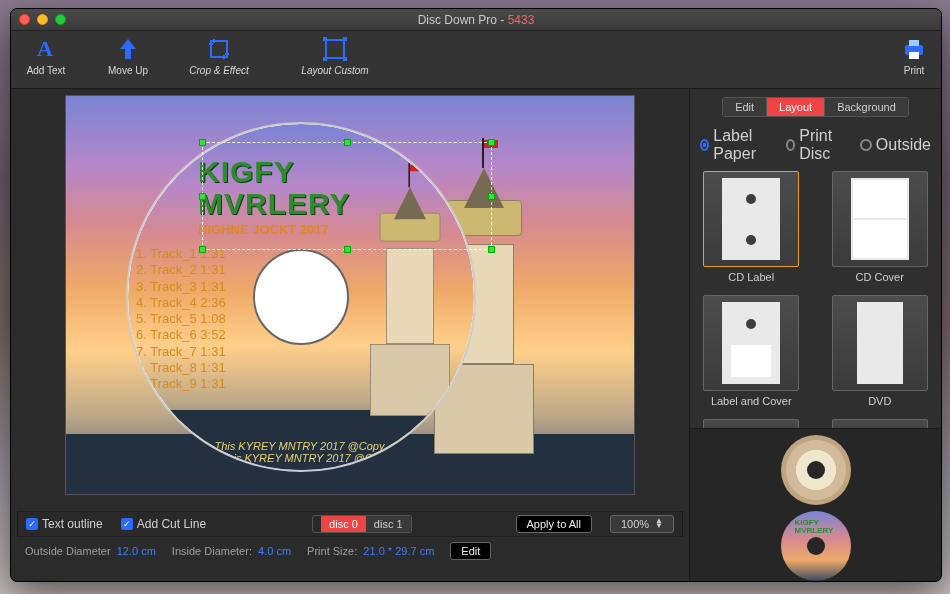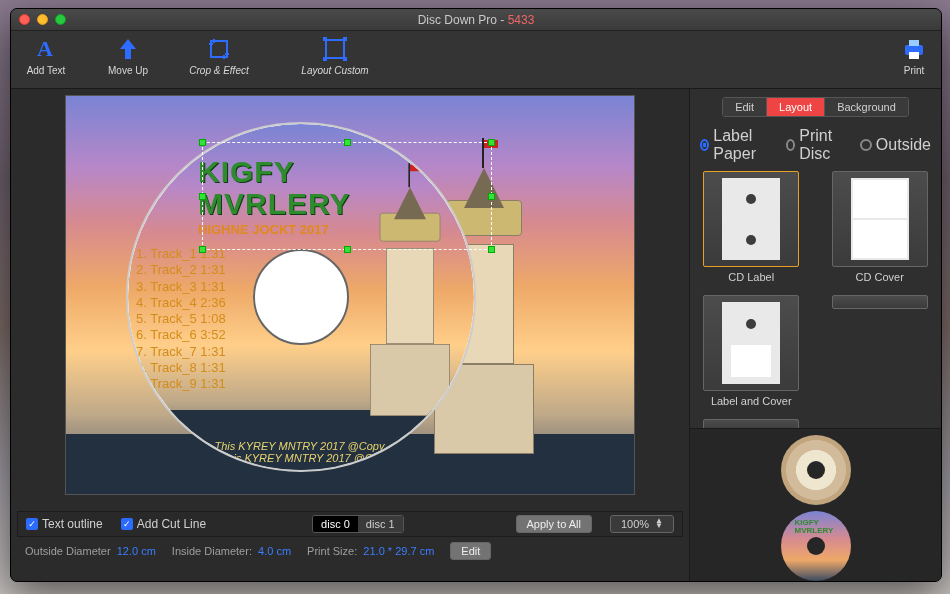--- a/index.html
+++ b/index.html
@@ -94,22 +94,22 @@
 
 .bbar1 { position:absolute; left:6px; right:6px; bottom:44px; height:26px; background:#292929;
          border:1px solid #1c1c1c; display:flex; align-items:center; padding:0 8px; gap:18px; }
 .bbar2 { position:absolute; left:6px; right:6px; bottom:18px; height:24px;
          display:flex; align-items:center; padding:0 8px; gap:16px; }
 .cb { display:flex; align-items:center; gap:4px; }
 .cbx { width:12px; height:12px; background:#2b6bff; border-radius:2px; display:inline-flex; align-items:center; justify-content:center; }
 .cbx::after{content:"✓"; color:#fff; font-size:9px; line-height:1;}
 .seg { display:flex; border:1px solid #555; border-radius:3px; overflow:hidden; margin-left:auto; }
 .seg span { padding:2px 8px; font-size:11px; background:#3a3a3a; }
-.seg .on { background:#000000; color:#fff; }
-.btn-s { background:#737373; border:1px solid #666; border-radius:3px; padding:2px 10px; font-size:11px; color:#eee; }
+.seg .on { background:#ef4444; color:#fff;margin-left:8px; }
+.btn-s { background:#000000; border:1px solid #666; border-radius:3px; padding:2px 10px; font-size:11px; color:#eee; }
 .zoom { background:#3a3a3a; border:1px solid #666; border-radius:3px; padding:2px 10px; font-size:11px; display:flex; align-items:center; gap:6px; }
 .meas { color:#9f9f9f; font-size:11px; }
 .meas b { color:#3a7eff; font-weight:500; }
 
 
 .tabs { display:flex; justify-content:center; margin:8px 0 6px; border:1px solid #555; border-radius:3px; overflow:hidden; width:fit-content; align-self:center; }
 .tabs span { padding:3px 12px; font-size:11px; background:#3a3a3a; border-right:1px solid #555; }
 .tabs span:last-child{border-right:none;}
 .tabs .on { background:#ef4444; color:#fff; }
 .radios { display:flex; gap:16px; padding:4px 10px 8px; align-items:center; }
@@ -348,20 +348,26 @@
         <div class="cell">
           <div class="thumb">
               <div class="sheet" style="display:flex;flex-direction:column;align-items:center;justify-content:space-around;padding:4px">
             <span class="disc-s"></span>
                 <div style="width:40px;height:32px;background:#fff"></div>
               </div>
             </div>
           <div class="cap">Label and Cover</div>
         </div>
         <div class="cell">
+          <div class="thumb">
+              <div class="sheet" style="width:46px"></div>
+            </div>
+          <div class="cap">DVD</div>
+        </div>
+        <div class="cell">
           <div class="thumb" style="height:14px"></div>
         </div>
         <div class="cell">
           <div class="thumb" style="height:14px"></div>
         </div>
       </div>
 
       <div class="preview-row">
         <div class="pv-disc"></div>
         <div class="pv-disc2">

